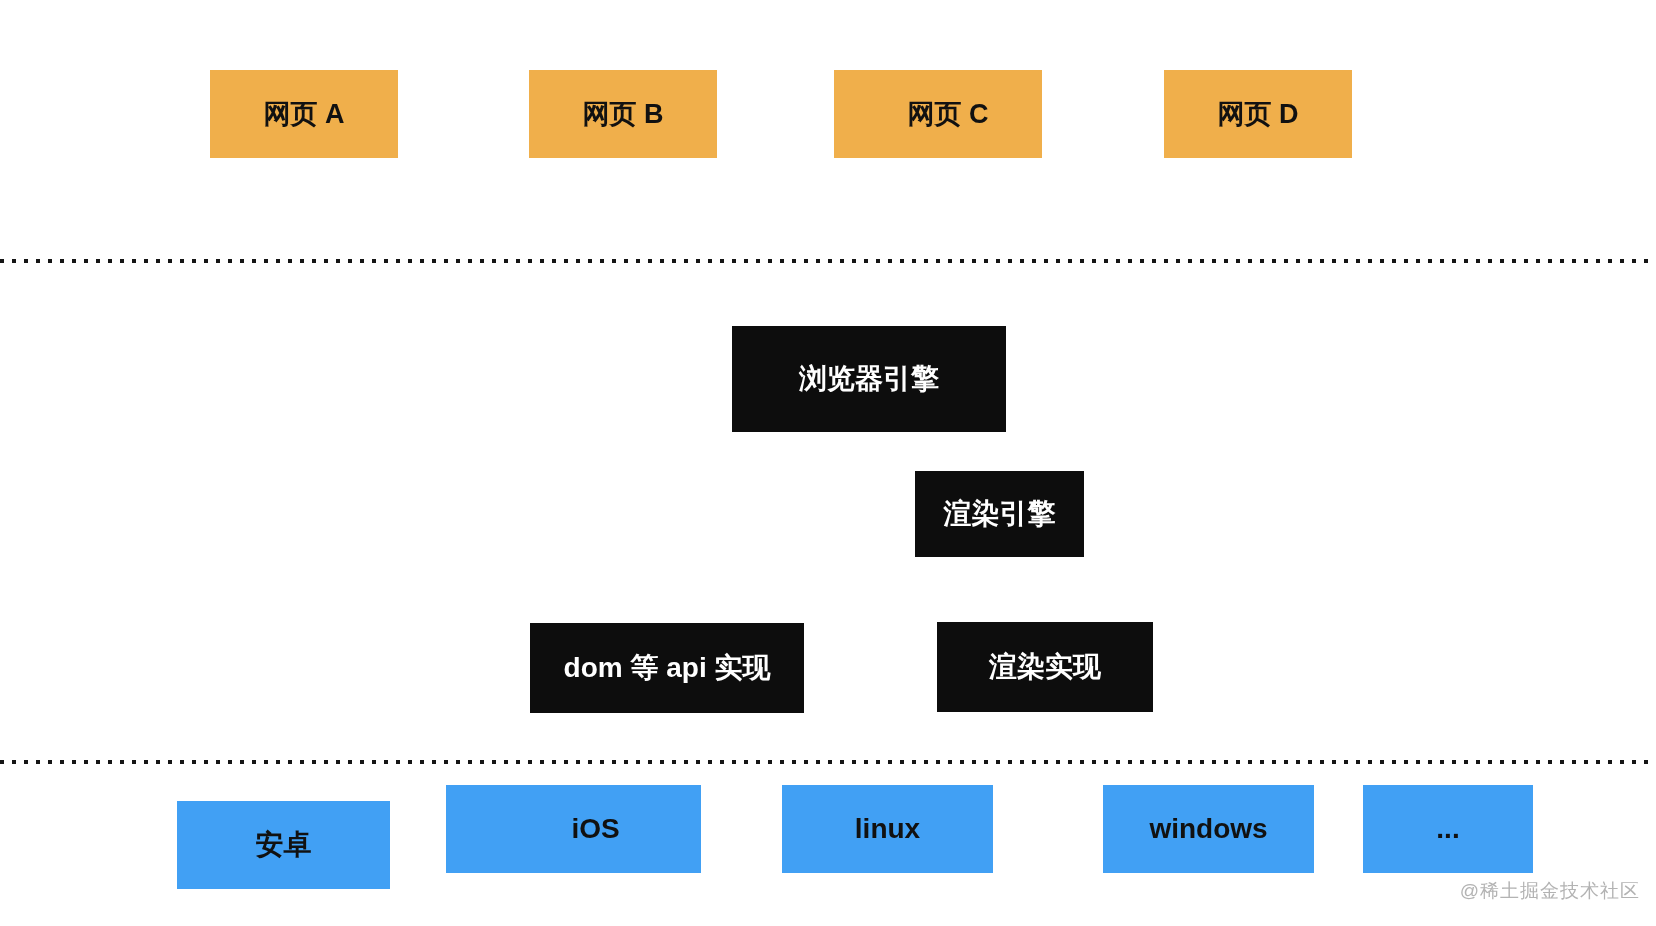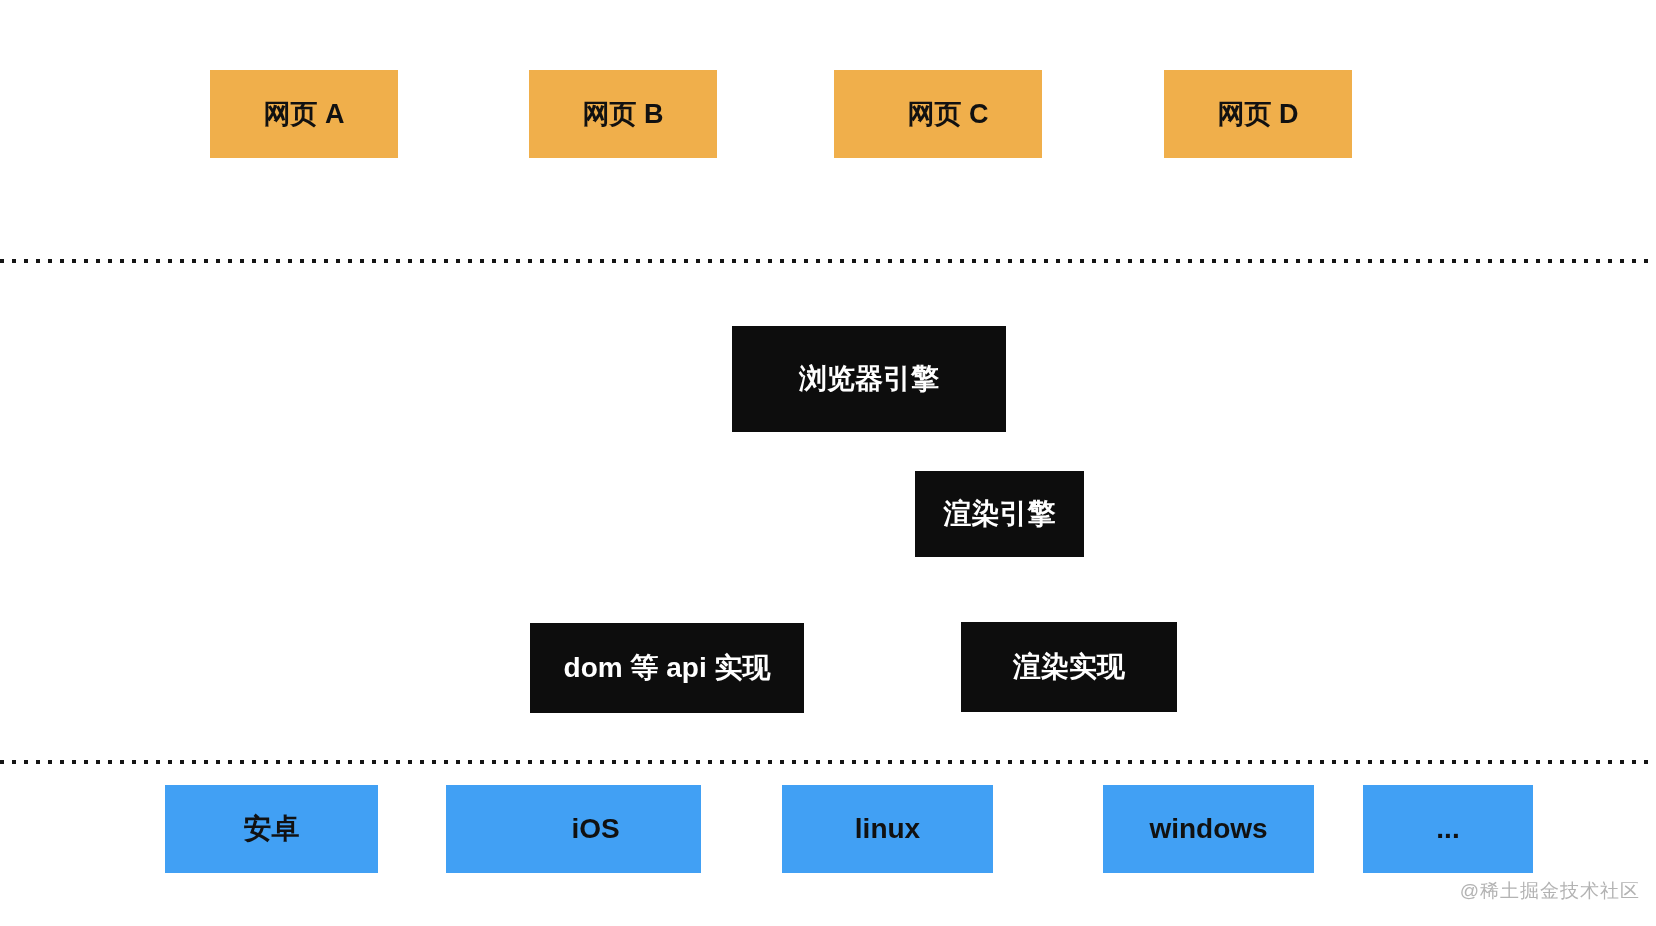--- a/index.html
+++ b/index.html
@@ -66,23 +66,23 @@
   
   #web-a { left: 210px; }
   #web-b { left: 529px; text-align: center; }
   #web-c { left: 834px; padding-left: 20px; }
   #web-d { left: 1164px; }
   #line-top { top: 259px; }
   #browser-engine { left: 732px; top: 302px; width: 274px; height: 106px; margin-top: 24px; }
   #js-engine      { left: 642px; top: 470px; width: 171px; height: 86px; }
   #render-engine  { left: 915px; top: 471px; width: 169px; height: 86px; }
   #dom-api-impl   { left: 530px; top: 623px; width: 274px; height: 90px; }
-  #render-impl    { left: 961px; top: 622px; width: 216px; height: 90px; }
+  #render-impl    { left: 937px; top: 622px; width: 216px; height: 90px; }
   #line-bottom { top: 760px; }
-  #os-android { left: 165px;  width: 213px; }
+  #os-android { left: 177px;  width: 213px; margin-top: 16px; }
   #os-ios     { left: 446px;  width: 211px; padding-left: 44px; }
   #os-linux   { left: 782px;  width: 211px; }
   #os-windows { left: 1068px; width: 211px; margin-left: 35px; }
   #os-more    { left: 1363px; width: 170px; }
 </style>
 </head>
 <body>
 
 <div class="canvas">
 

